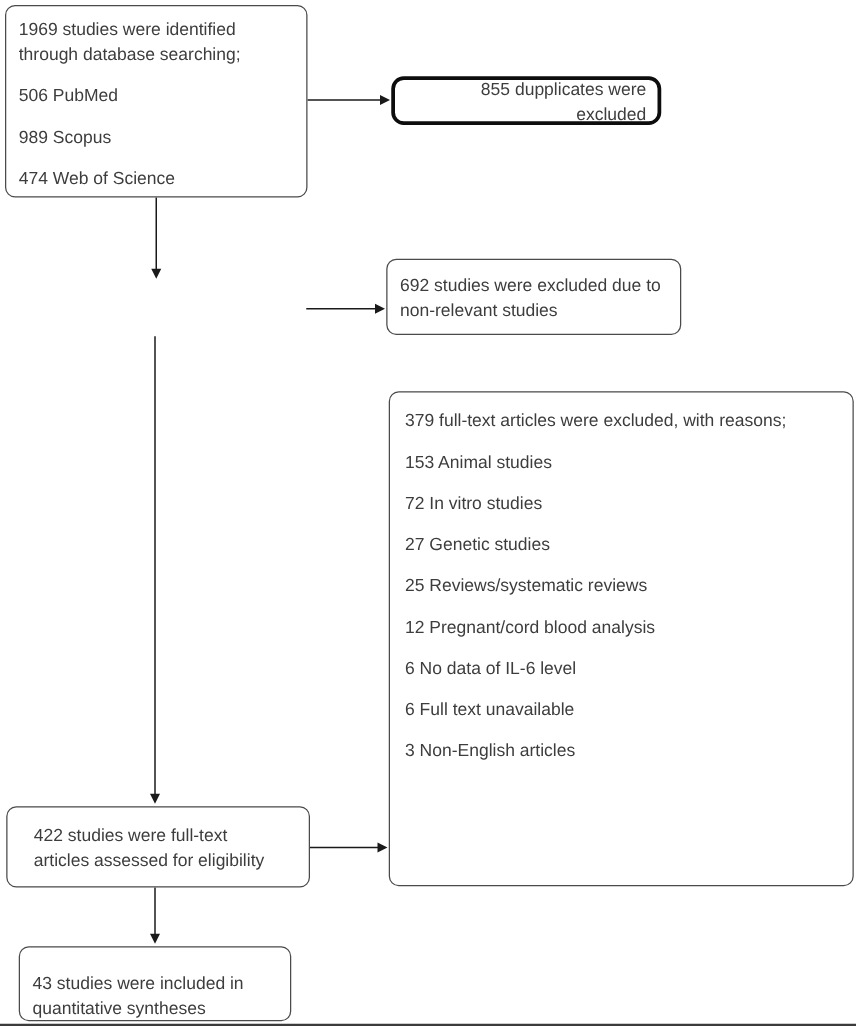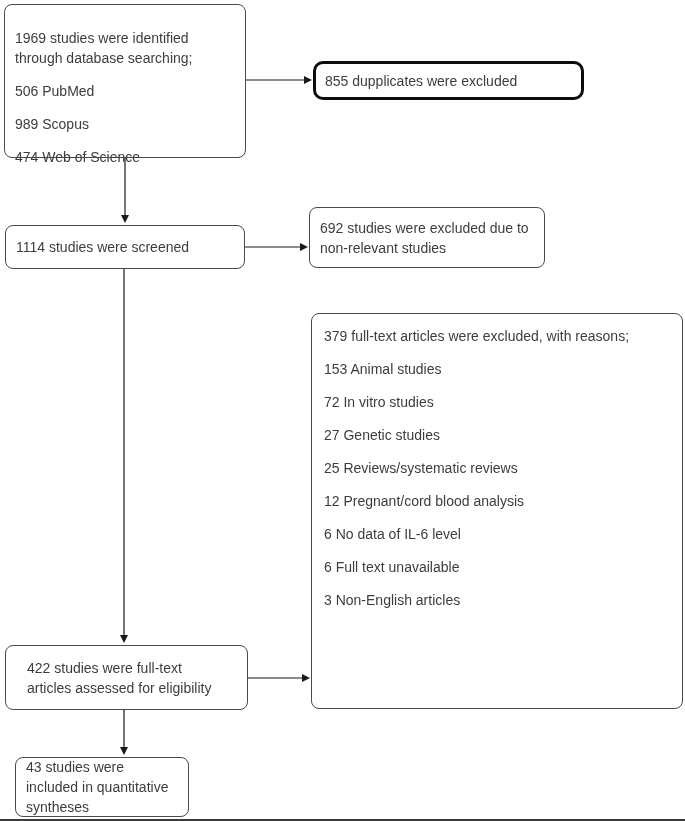--- a/index.html
+++ b/index.html
@@ -36,47 +36,49 @@
     margin: 0 0 13px;
     line-height: 20px;
   }
   .box.single {
     display: flex;
     align-items: center;
   }
   .box.single p { margin: 0; }
   #box-identified {
     left: 4px; top: 4px; width: 242px; height: 154px;
-    padding: 23px 10px;
+    padding: 8px 10px;
   }
   #box-duplicates {
-    left: 313px; top: 61px; width: 271px; height: 39px;
+    left: 313px; top: 61px; width: 216px; height: 39px;
     border: 3px solid #0d0d0d;
     border-radius: 10px;
     padding: 0 9px;
+    text-align: right;
   }
   #box-screened {
     left: 5px; top: 225px; width: 240px; height: 44px;
     padding: 0 10px;
   }
   #box-nonrelevant {
     left: 309px; top: 207px; width: 236px; height: 61px;
     padding: 16px 10px;
   }
   #box-fulltext {
     left: 311px; top: 313px; width: 372px; height: 396px;
     padding: 12px 12px 12px;
   }
   #box-assessed {
     left: 5px; top: 645px; width: 243px; height: 65px;
     padding: 0 21px;
   }
   #box-included {
-    left: 15px; top: 757px; width: 174px; height: 60px;
+    left: 15px; top: 757px; width: 218px; height: 60px;
     padding: 0 10px;
+    align-items: flex-end;
   }
   .bottom-line {
     position: absolute;
     left: 0; top: 819px; width: 685px; height: 2px;
     background: #3b3b3b;
   }
 </style>
 </head>
 <body>
 
@@ -107,23 +109,20 @@
     <p>1969 studies were identified through database searching;</p>
     <p>506 PubMed</p>
     <p>989 Scopus</p>
     <p>474 Web of Science</p>
   </div>
 
   <div class="box single" id="box-duplicates">
     <p>855 dupplicates were excluded</p>
   </div>
 
-  <div class="box single" id="box-screened">
-    <p>1114 studies were screened</p>
-  </div>
 
   <div class="box single" id="box-nonrelevant">
     <p>692 studies were excluded due to non-relevant studies</p>
   </div>
 
   <div class="box" id="box-fulltext">
     <p>379 full-text articles were excluded, with reasons;</p>
     <p>153 Animal studies</p>
     <p>72 In vitro studies</p>
     <p>27 Genetic studies</p>

